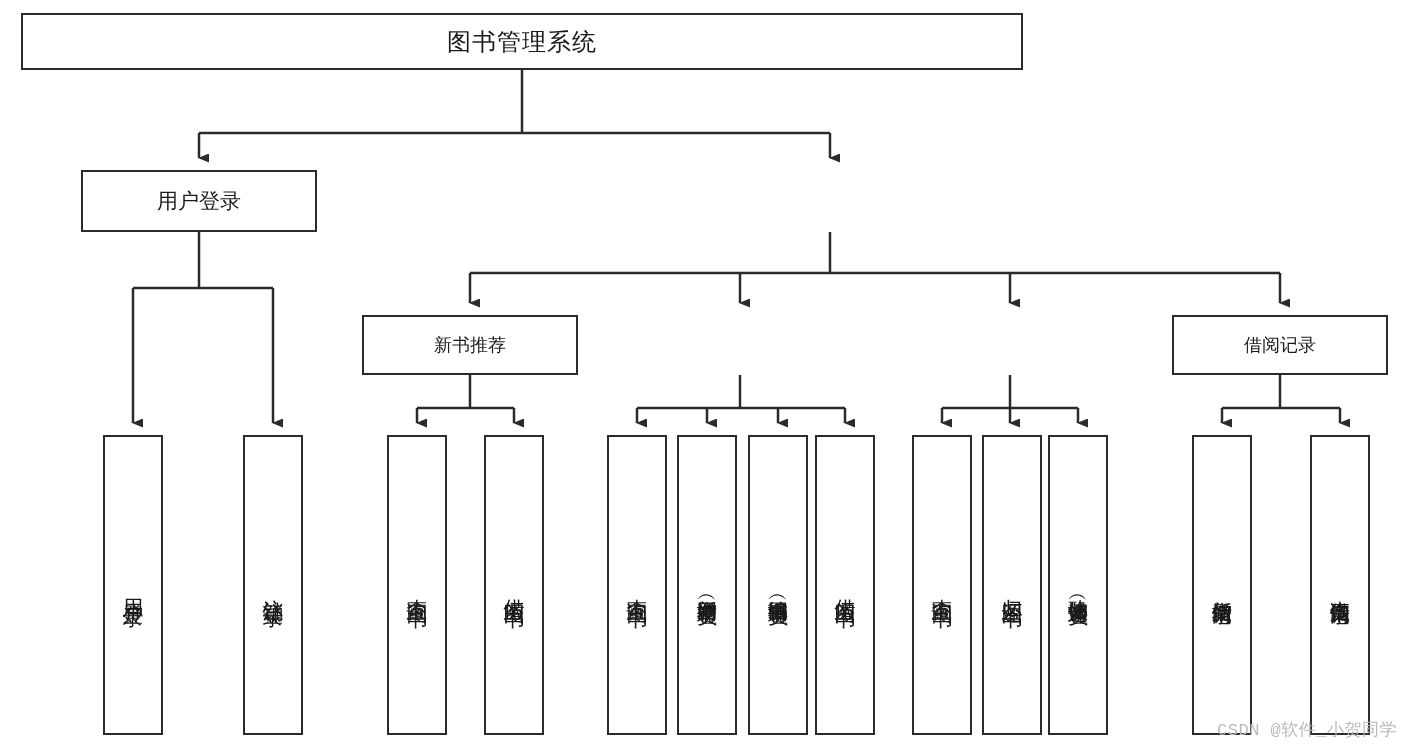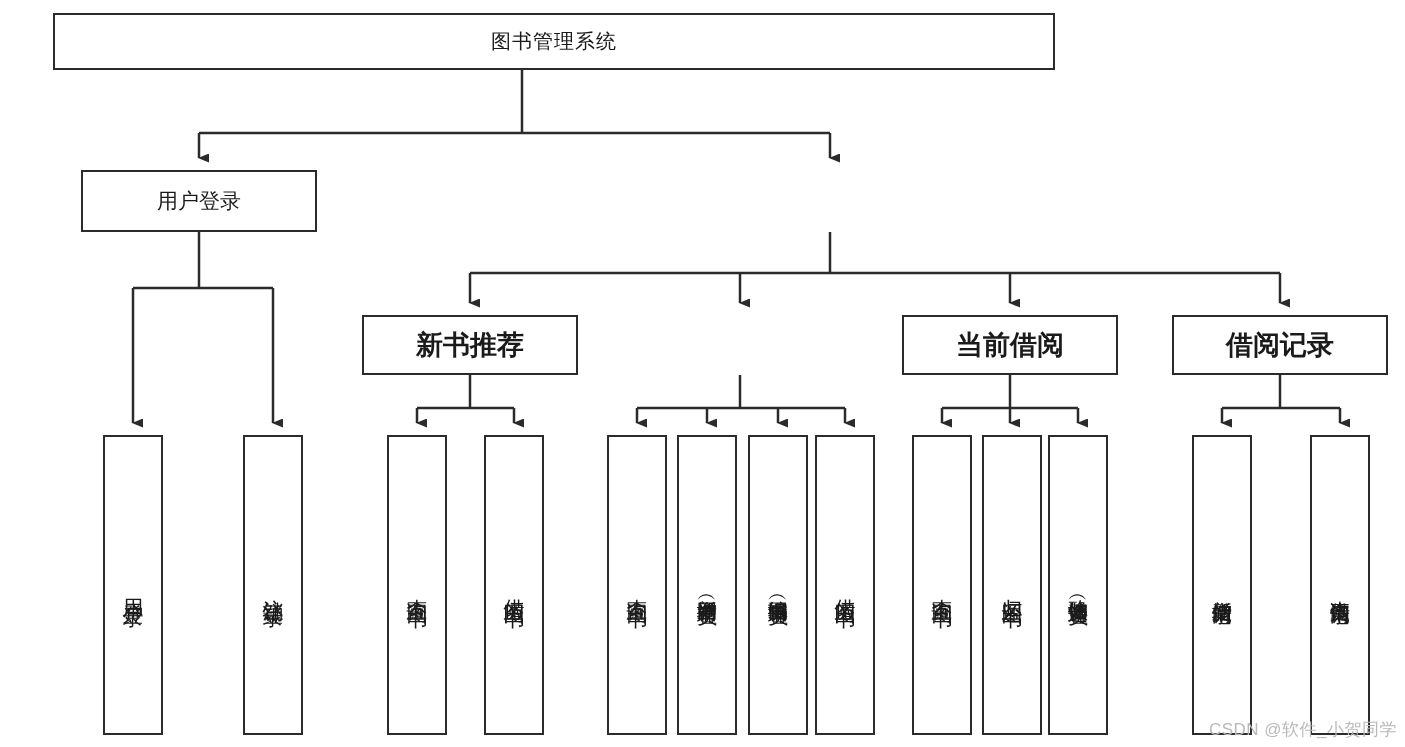--- a/index.html
+++ b/index.html
@@ -3,29 +3,29 @@
 <meta charset="utf-8">
 <style>
   html,body{margin:0;padding:0;background:#ffffff;}
   body{width:1405px;height:747px;overflow:hidden;
        font-family:"Liberation Sans","DejaVu Sans",sans-serif;}
   #stage{position:relative;width:1405px;height:747px;background:#fff;}
   svg#wires{position:absolute;left:0;top:0;width:1405px;height:747px;}
   .node{position:absolute;box-sizing:border-box;background:#ffffff;
         border:2.5px solid #2b2b2b;display:flex;align-items:center;
         justify-content:center;color:#1a1a1a;}
-  .node.h{font-size:20px;letter-spacing:1px;margin-left:32px;}
+  .node.h{font-size:24px;letter-spacing:1px;}
   .node.l1{font-size:21px;}
-  .node.l2{font-size:27px;font-weight:bold;}
+  .node.l2{font-size:18px;}
   .leaf{writing-mode:vertical-rl;text-orientation:upright;
         font-size:21px;line-height:1.34;letter-spacing:3px;
         padding-top:6px;white-space:nowrap;}
   .leaf.tall{font-size:20px;letter-spacing:1px;}
   #watermark{position:absolute;right:8px;bottom:6px;font-size:17px;
-        color:#b9b9b9;letter-spacing:0.5px;white-space:nowrap;}
+        color:#b9b9b9;letter-spacing:0.5px;white-space:nowrap;font-family:Liberation Mono, monospace;}
 </style>
 </head>
 <body>
 
 <div id="stage">
 
   <svg id="wires" viewBox="0 0 1405 747" xmlns="http://www.w3.org/2000/svg">
     <defs>
       <marker id="arw" markerWidth="9" markerHeight="11" refX="4.5" refY="10" orient="auto" markerUnits="userSpaceOnUse">
         <path d="M0,0 L9,0 L4.5,11 Z" fill="#2b2b2b"></path>
@@ -73,21 +73,20 @@
       <path d="M1222,408 L1222,423" marker-end="url(#arw)"></path>
       <path d="M1340,408 L1340,423" marker-end="url(#arw)"></path>
     </g>
   </svg>
 
   <div class="node h" style="left:21px;top:13px;width:1002px;height:57px;">图书管理系统</div>
 
   <div class="node l1" style="left:81px;top:170px;width:236px;height:62px;">用户登录</div>
 
   <div class="node l2" style="left:362px;top:315px;width:216px;height:60px;">新书推荐</div>
-  <div class="node l2" style="left:902px;top:315px;width:216px;height:60px;">当前借阅</div>
   <div class="node l2" style="left:1172px;top:315px;width:216px;height:60px;">借阅记录</div>
 
   <div class="node leaf" style="left:103px;top:435px;width:60px;height:300px;">用户登录</div>
   <div class="node leaf" style="left:243px;top:435px;width:60px;height:300px;">注销登录</div>
 
   <div class="node leaf" style="left:387px;top:435px;width:60px;height:300px;">查询图书</div>
   <div class="node leaf" style="left:484px;top:435px;width:60px;height:300px;">借阅图书</div>
 
   <div class="node leaf" style="left:607px;top:435px;width:60px;height:300px;">查询图书</div>
   <div class="node leaf tall" style="left:677px;top:435px;width:60px;height:300px;">新增图书（管理员）</div>

